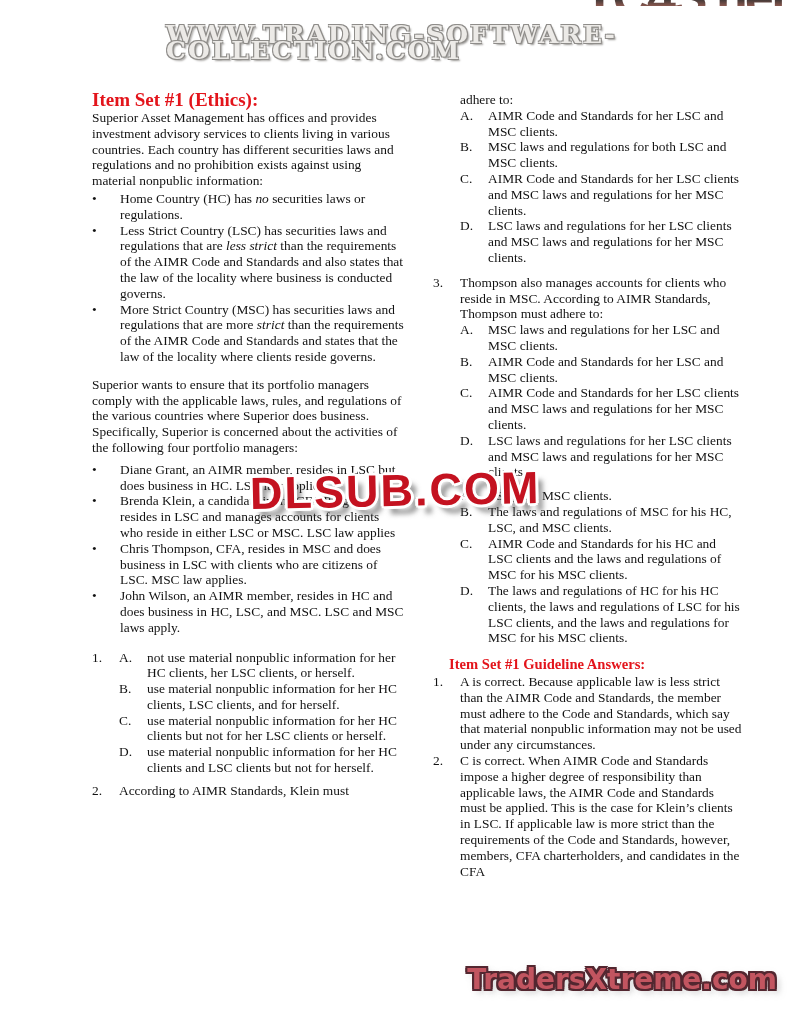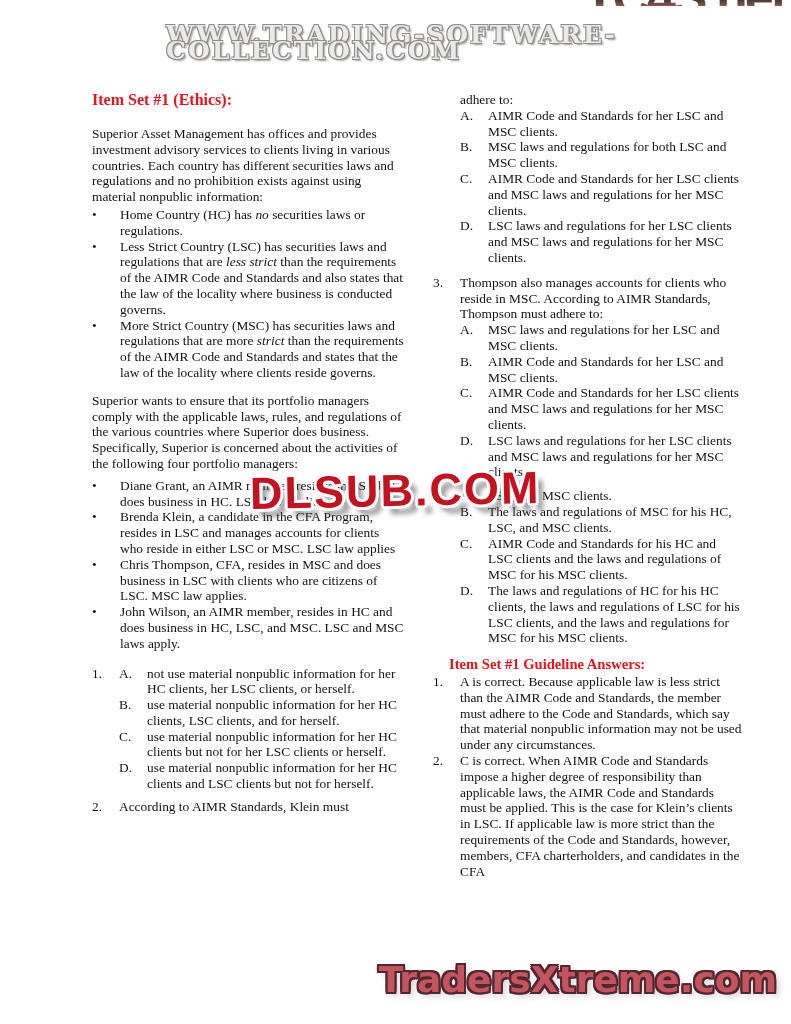--- a/index.html
+++ b/index.html
@@ -18,32 +18,32 @@
     .tc4s{background:linear-gradient(180deg,#2f2f2f 25%,#4a3c39 65%,#8a584f 100%);
           -webkit-background-clip:text;background-clip:text;color:transparent;}
   }
   .stamp{position:absolute;left:250px;top:483px;z-index:5;
          font-family:"Liberation Sans",sans-serif;font-weight:bold;font-size:45px;letter-spacing:2px;
          transform:rotate(-1.2deg);color:#c41220;
          text-shadow:-2px -2px 0 #fff,2px -2px 0 #fff,-2px 2px 0 #fff,2px 2px 0 #fff,
                      -3px 0 0 #fff,3px 0 0 #fff,0 -3px 0 #fff,0 3px 0 #fff,
                      7px 8px 5px rgba(70,70,70,.55);}
   .bottomwm{position:absolute;right:14px;top:972px;z-index:4;
-         font-family:"DejaVu Sans",sans-serif;font-weight:bold;font-size:36px;letter-spacing:0px;
+         font-family:"DejaVu Sans",sans-serif;font-weight:bold;font-size:28px;letter-spacing:0px;
          color:#c25560;
          text-shadow:-2px -2px 0 #532730,2px -2px 0 #532730,-2px 2px 0 #532730,2px 2px 0 #532730,
                      -2px 0 0 #532730,2px 0 0 #532730,0 -2px 0 #532730,0 2px 0 #532730,
                      0 0 9px rgba(240,240,240,.95),4px 4px 6px rgba(150,150,150,.5);}
 
   
   .col{position:absolute;top:92px;}
   .col-left{left:92px;width:312px;}
   .col-right{left:433px;width:310px;}
   p{margin:0;}
-  .h-red{color:#e3141b;font-weight:bold;font-size:16px;line-height:16px;margin:0 0 18px 0;}
+  .h-red{color:#e3141b;font-weight:bold;font-size:19px;line-height:16px;margin:0 0 2px 0;}
   .h-red2{color:#e3141b;font-weight:bold;font-size:14.6px;line-height:16px;margin:10px 0 2px 16px;}
 
   ul{list-style:none;margin:0;padding:0;}
   .bi{display:flex;}
   .bm{flex:none;width:28px;}
   .bt{flex:1;}
   .blist{margin-top:2px;}
   .mlist{margin-top:6px;}
   .para2{margin-top:12px;}
   .clip2{max-height:31.6px;overflow:hidden;}

